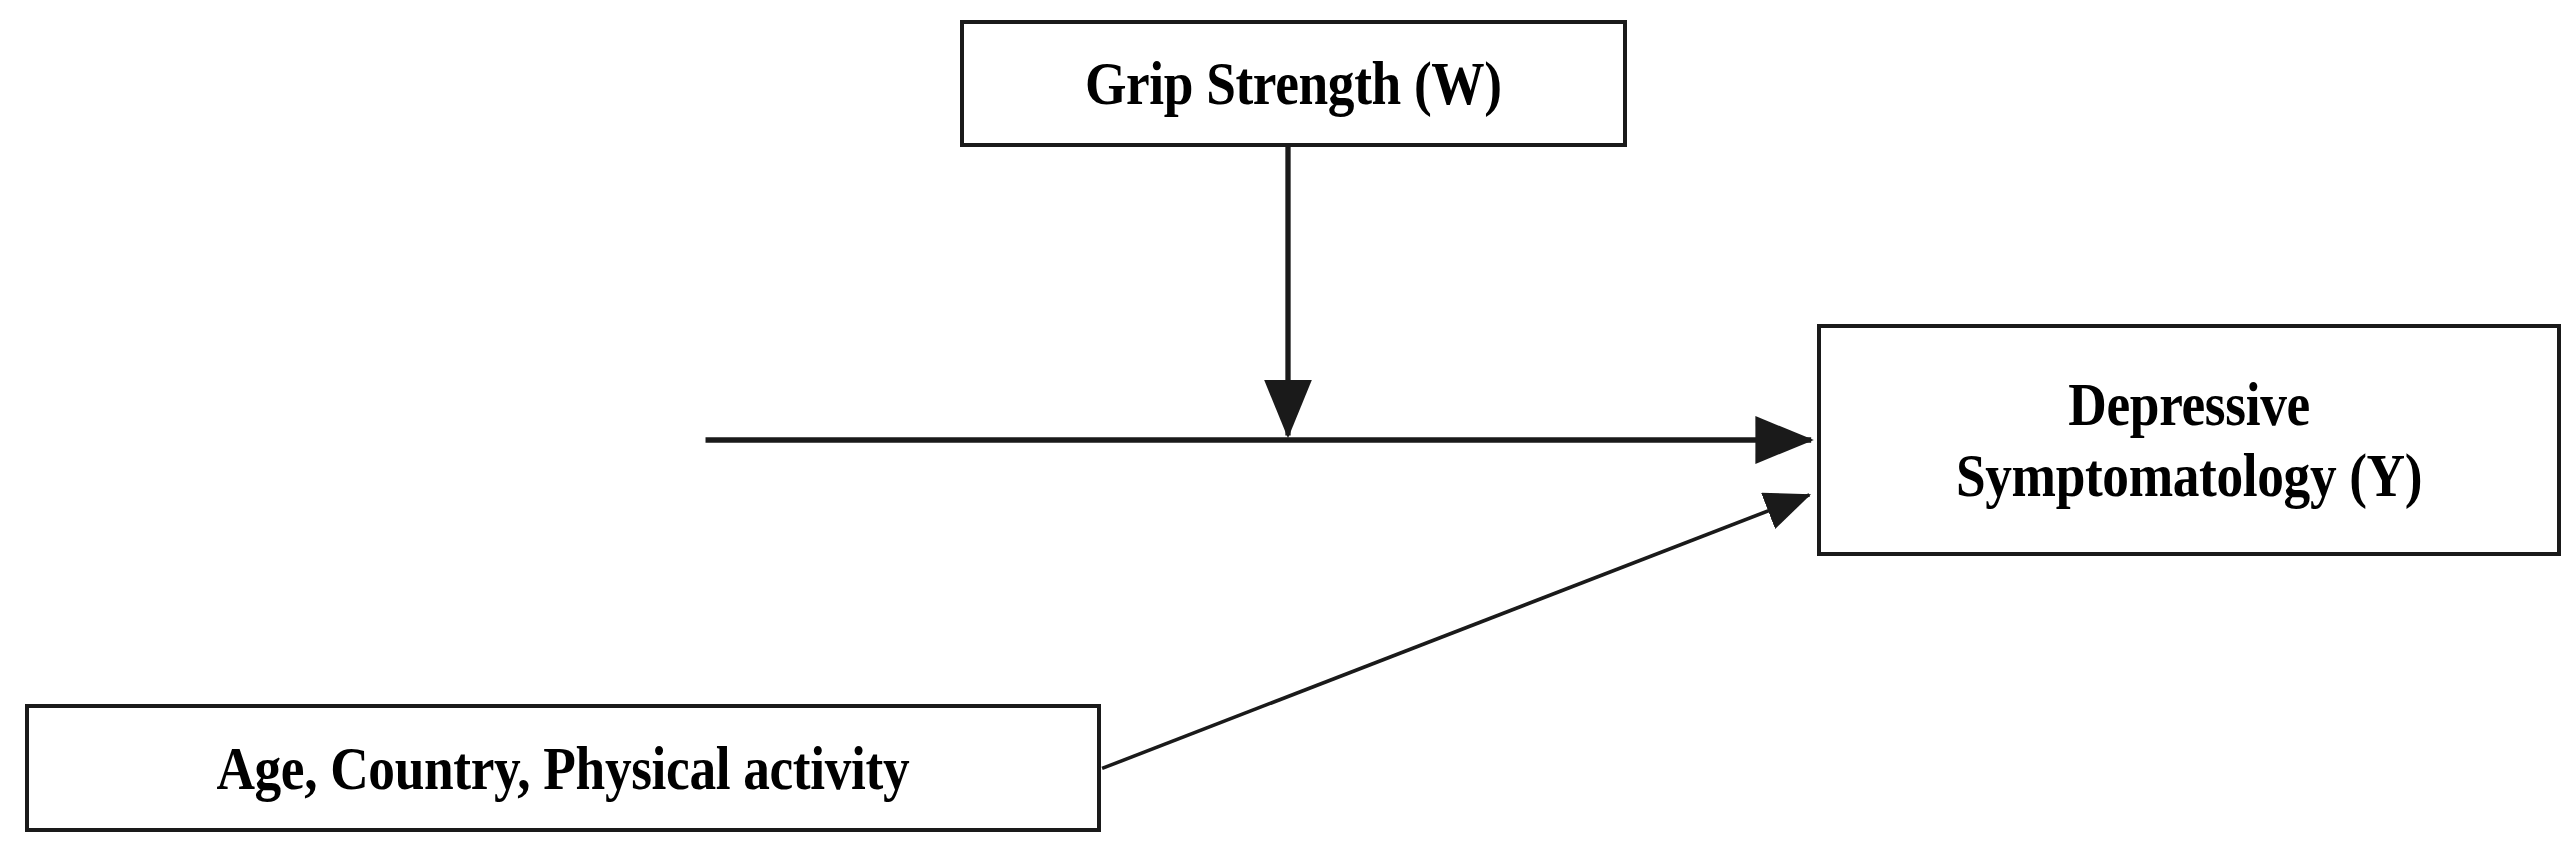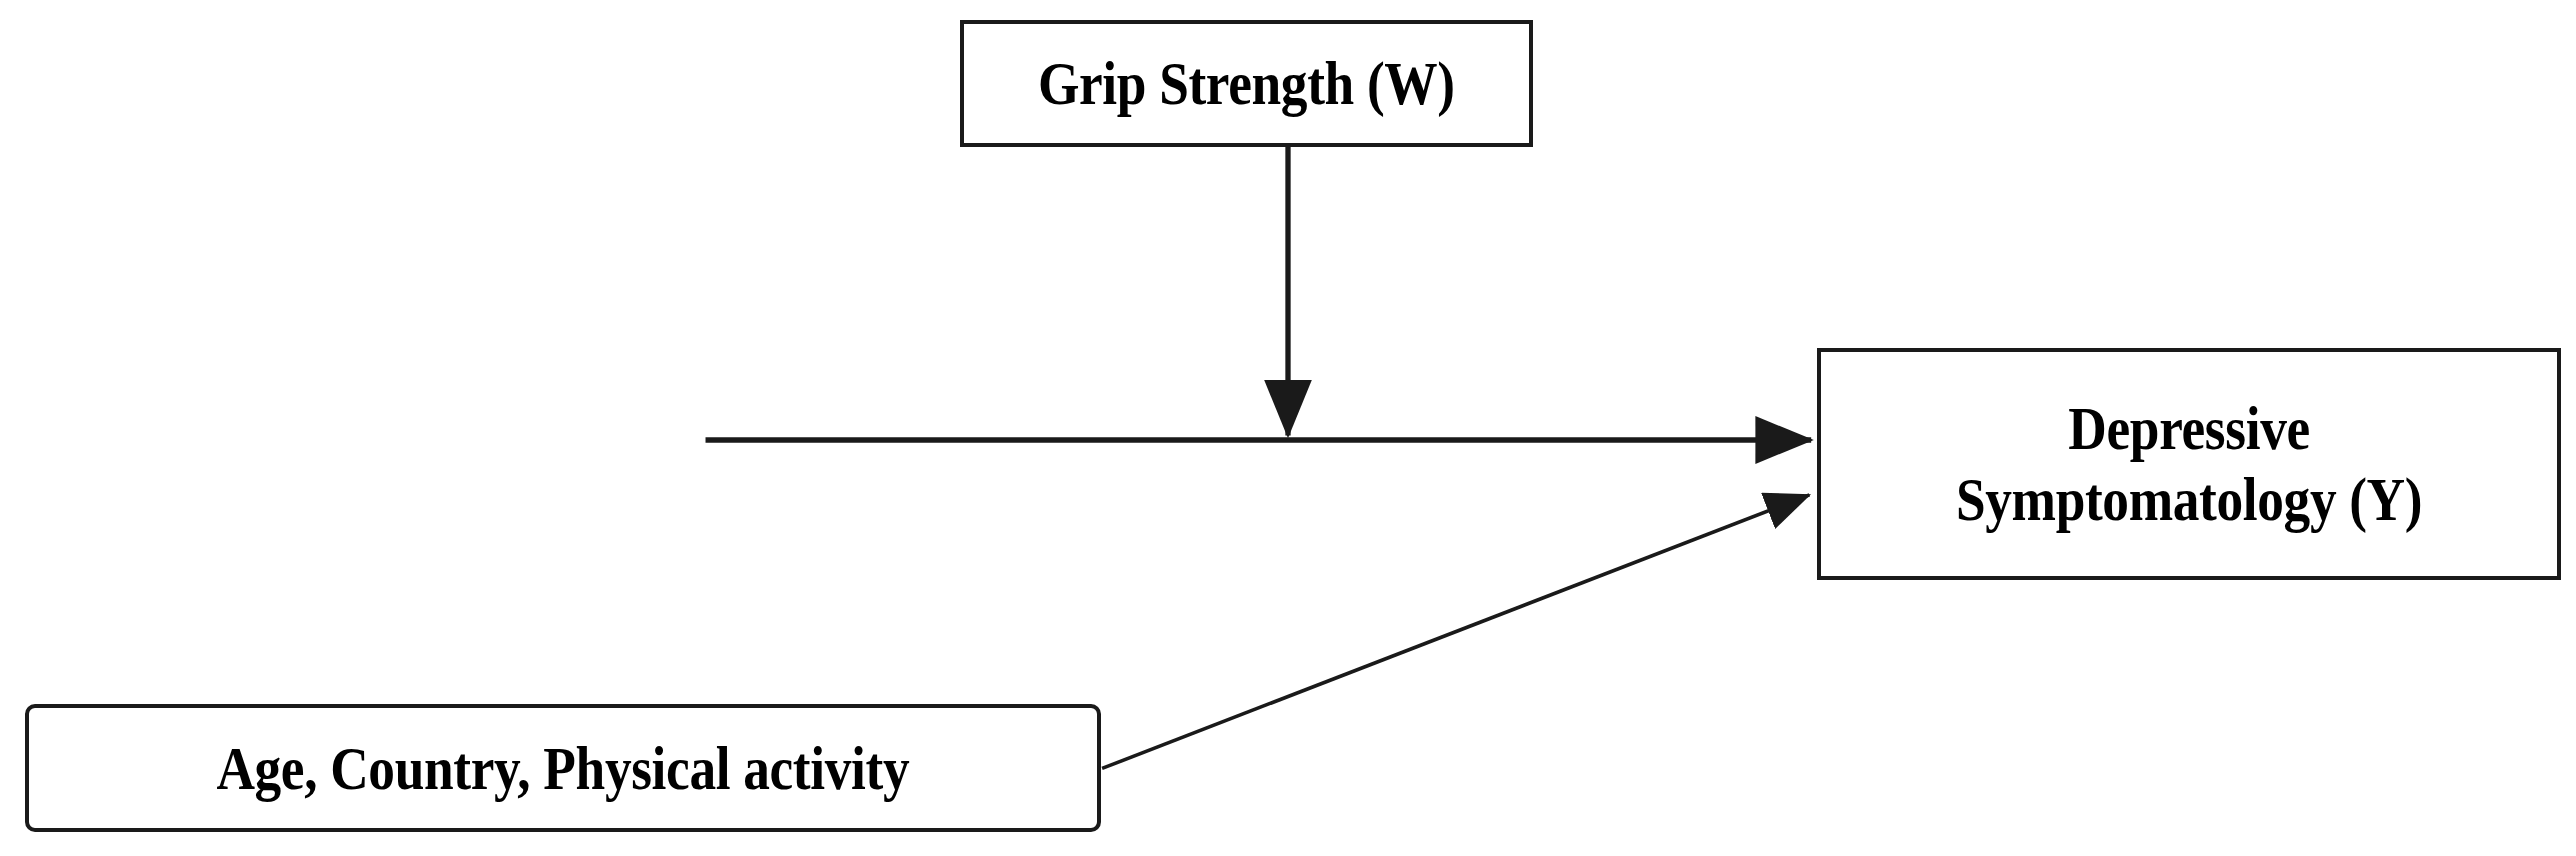--- a/index.html
+++ b/index.html
@@ -40,48 +40,46 @@
     line-height: 1.14;
     letter-spacing: -0.4px;
     transform: scaleX(0.86);
     transform-origin: center center;
     white-space: pre-line;
   }
   
   #node-grip-strength {
     left: 960px;
     top: 19.5px;
-    width: 573px;
+    width: 667px;
     height: 127px;
   }
   #node-grip-strength .label { font-size: 62px; }
   
   #node-cancer {
     left: 240px;
     top: 374px;
     width: 466px;
     height: 129px;
   }
   #node-cancer .label { font-size: 62px; }
   
   #node-depressive {
     left: 1817px;
     top: 324px;
     width: 744px;
     height: 232px;
-    margin-top: 24px;
   }
   #node-depressive .label { font-size: 62px; }
   
   #node-covariates {
     left: 25px;
     top: 704px;
     width: 1076px;
     height: 128px;
-    border-radius: 10px;
   }
   #node-covariates .label { font-size: 62px; }
 </style>
 </head>
 <body>
 
 <div id="canvas">
 
   <svg class="edges" viewBox="0 0 2910 968" width="2576" height="857" xmlns="http://www.w3.org/2000/svg">
     <defs>

